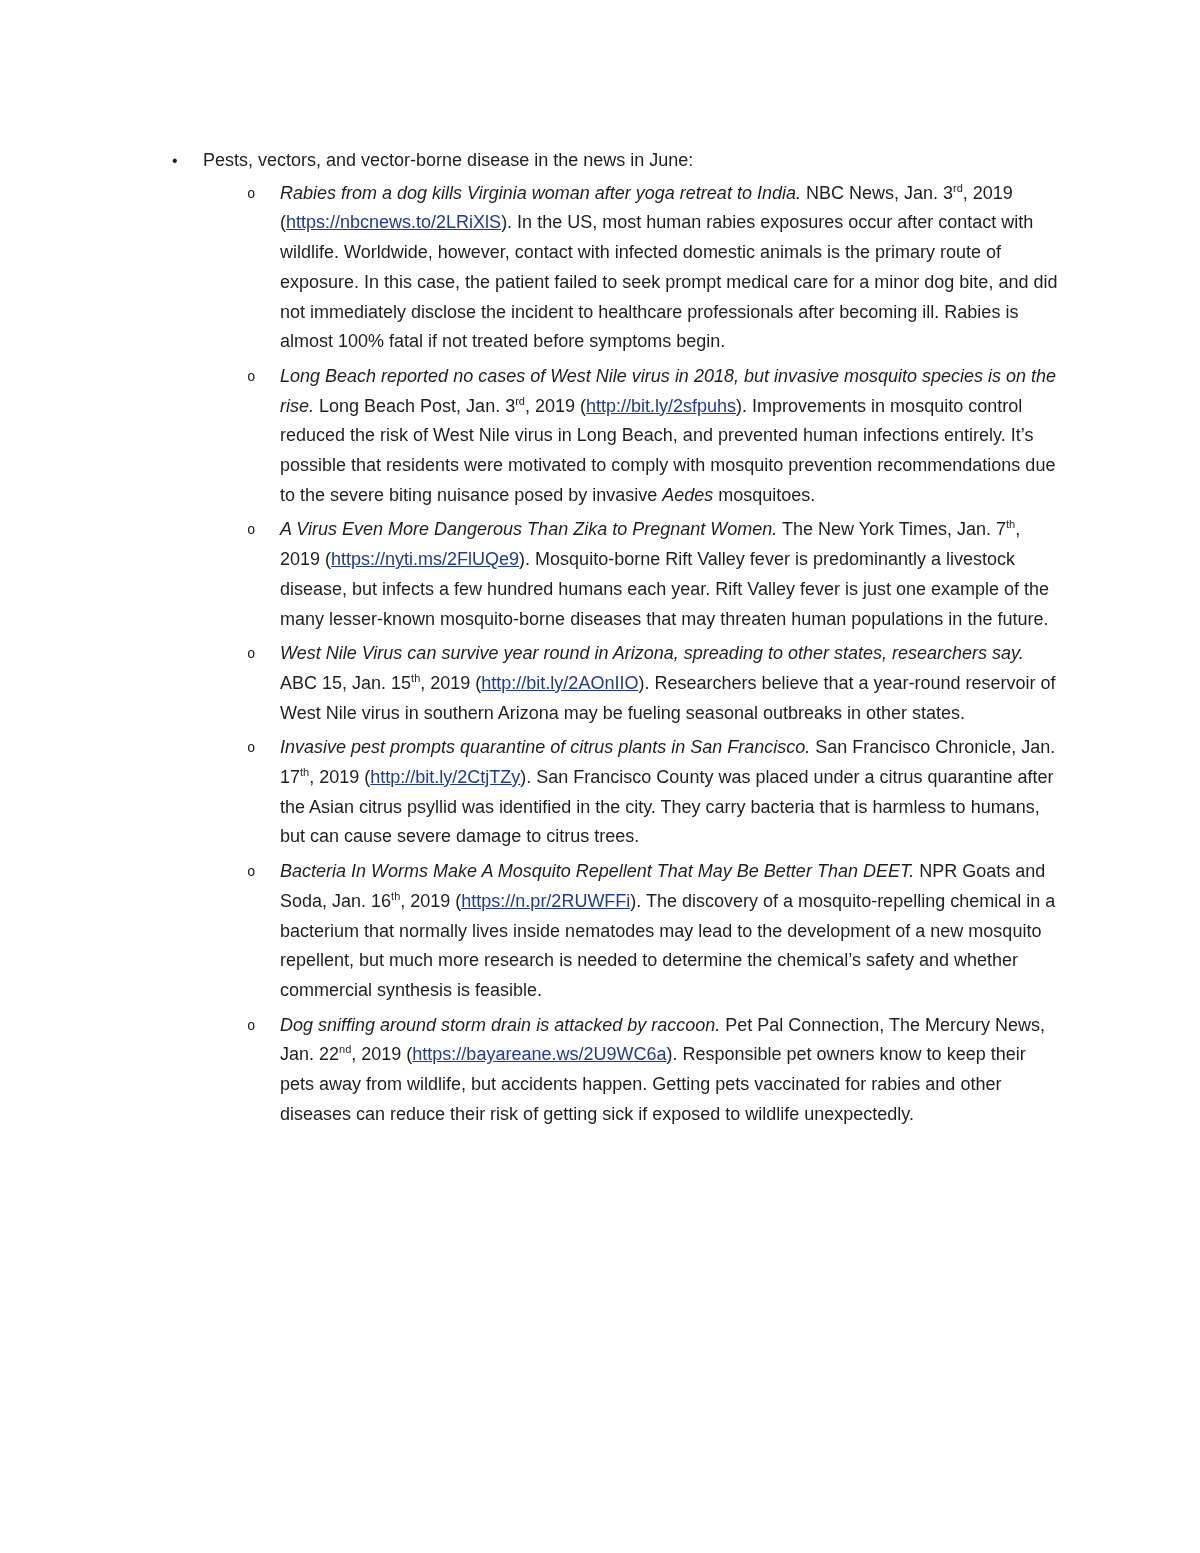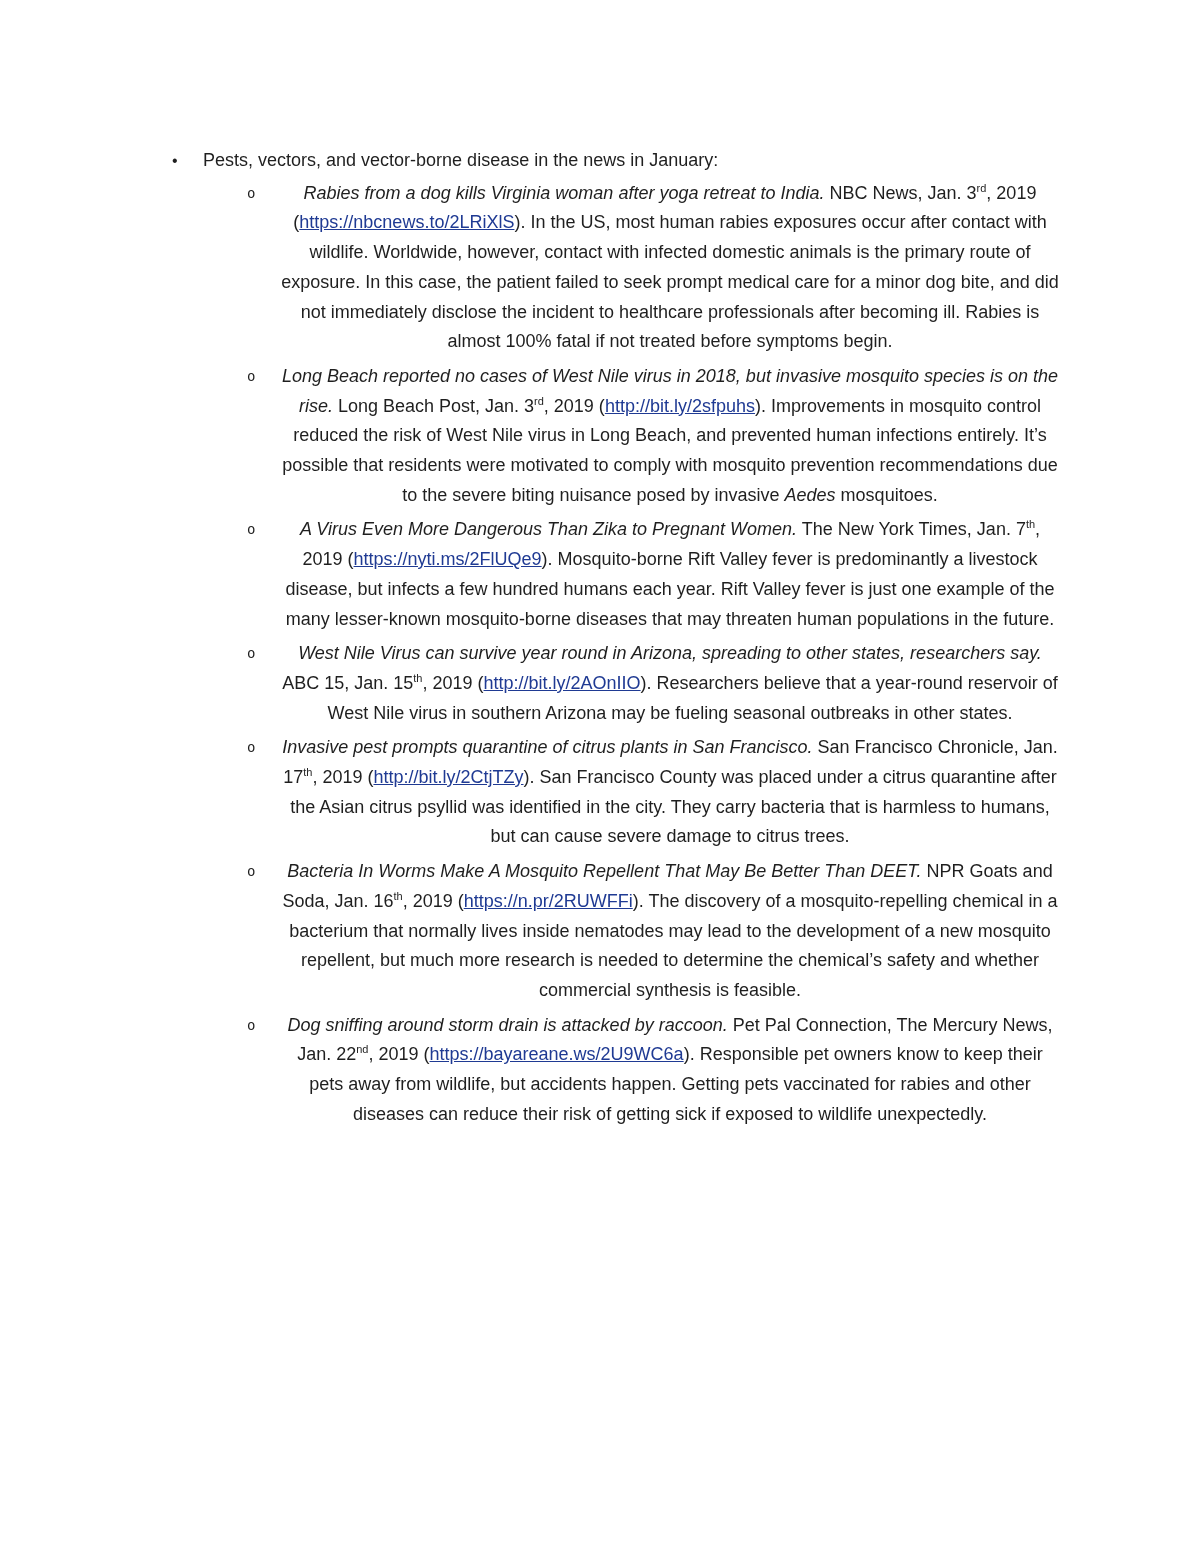--- a/index.html
+++ b/index.html
@@ -46,42 +46,41 @@
   }
   .l2-marker {
     flex: 0 0 33px;
     font-family: "DejaVu Sans Mono", monospace;
     font-size: 14px;
     line-height: 29.7px;
   }
   .l2-text {
     flex: 1;
     max-width: 780px;
-    text-align: center;
   }
   .normal { font-style: normal; }
   .italic { font-style: italic; }
   .super {
     font-size: 11px;
     vertical-align: super;
     line-height: 0;
   }
   a.link {
     text-decoration: underline;
     cursor: pointer;
   }
 </style>
 </head>
 <body>
 
 <div class="page" style="background: rgb(255, 255, 255); color: rgb(31, 31, 31);">
   <div class="content">
     <div class="l1-row">
       <span class="l1-marker">•</span>
-      <div class="l1-text">Pests, vectors, and vector-borne disease in the news in January:</div>
+      <div class="l1-text">Pests, vectors, and vector-borne disease in the news in June:</div>
     </div>
     <div id="news-list">
   <div class="l2-row">
     <span class="l2-marker">o</span>
     <div class="l2-text"><span class="italic">Rabies from a dog kills Virginia woman after yoga retreat to India.</span><span class="normal"> NBC News, Jan. 3</span><span class="super">rd</span><span class="normal">, 2019 (</span><a class="link" href="#" style="color: rgb(31, 58, 147);">https://nbcnews.to/2LRiXlS</a><span class="normal">). In the US, most human rabies exposures occur after contact with wildlife. Worldwide, however, contact with infected domestic animals is the primary route of exposure. In this case, the patient failed to seek prompt medical care for a minor dog bite, and did not immediately disclose the incident to healthcare professionals after becoming ill. Rabies is almost 100% fatal if not treated before symptoms begin.</span></div>
   </div>
 
   <div class="l2-row">
     <span class="l2-marker">o</span>
     <div class="l2-text"><span class="italic">Long Beach reported no cases of West Nile virus in 2018, but invasive mosquito species is on the rise.</span><span class="normal"> Long Beach Post, Jan. 3</span><span class="super">rd</span><span class="normal">, 2019 (</span><a class="link" href="#" style="color: rgb(31, 58, 147);">http://bit.ly/2sfpuhs</a><span class="normal">). Improvements in mosquito control reduced the risk of West Nile virus in Long Beach, and prevented human infections entirely. It’s possible that residents were motivated to comply with mosquito prevention recommendations due to the severe biting nuisance posed by invasive </span><span class="italic">Aedes</span><span class="normal"> mosquitoes.</span></div>

